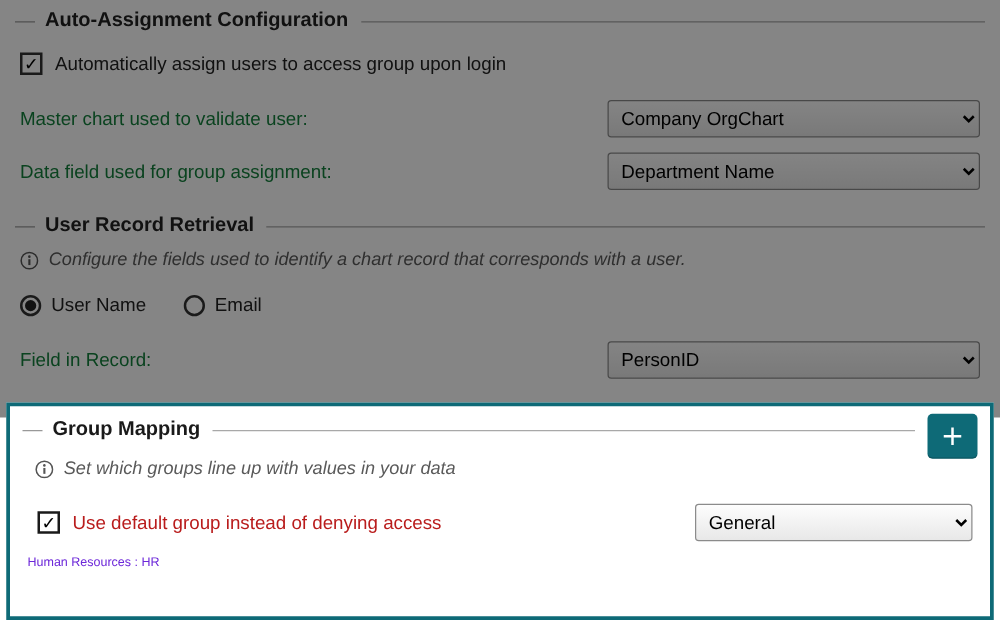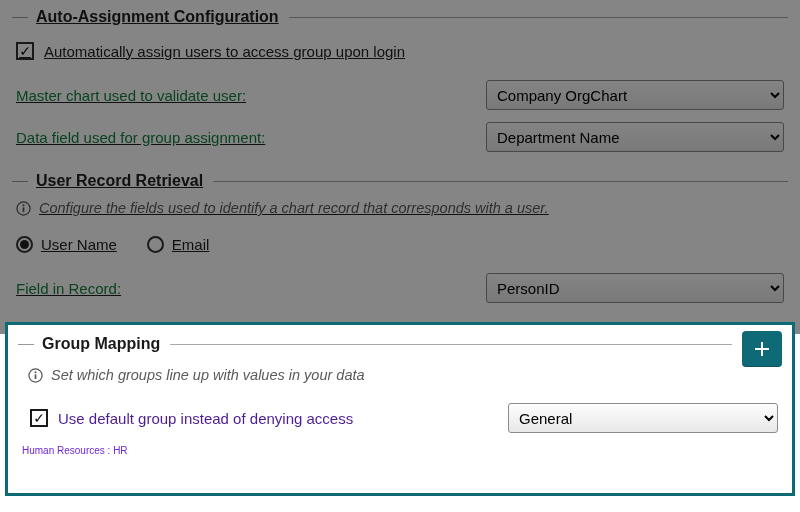--- a/index.html
+++ b/index.html
@@ -16,21 +16,20 @@
     position: absolute;
     left: 0; top: 0; width: 800px; height: 334px;
     background: rgba(0,0,0,0.48);
     pointer-events: none;
     z-index: 50;
   }
   .page {
     position: absolute;
     left: 0; top: 0; width: 800px;
     padding: 0 0 0 0;
-    text-decoration: underline;
   }
   .section {
     margin: 0 8px 4px 8px;
     padding: 4px 4px 2px 4px;
   }
   .legend-row {
     display: flex;
     align-items: center;
     margin: 4px 0 10px 0;
     color: #222;
@@ -160,22 +159,22 @@
   }
   .add-btn svg { width: 16px; height: 16px; }
 
   .gm-row {
     display: flex;
     align-items: center;
     padding: 2px 4px 8px 12px;
     gap: 10px;
   }
   .gm-row .checkbox { border-color: #1a1a1a; }
-  .gm-label { flex: 0 0 440px; color: #4c1d95; }
-  .gm-sel { flex: 1 1 auto; }
+  .gm-label { flex: 0 0 440px; color: #b91c1c; }
+  .gm-sel { flex: 1 1 auto; margin-left: 48px; }
 
   .mapping-line {
     padding: 4px 4px 4px 4px;
     color: #6d28d9;
     font-size: 10px;
   }
 </style>
 </head>
 <body>
 

